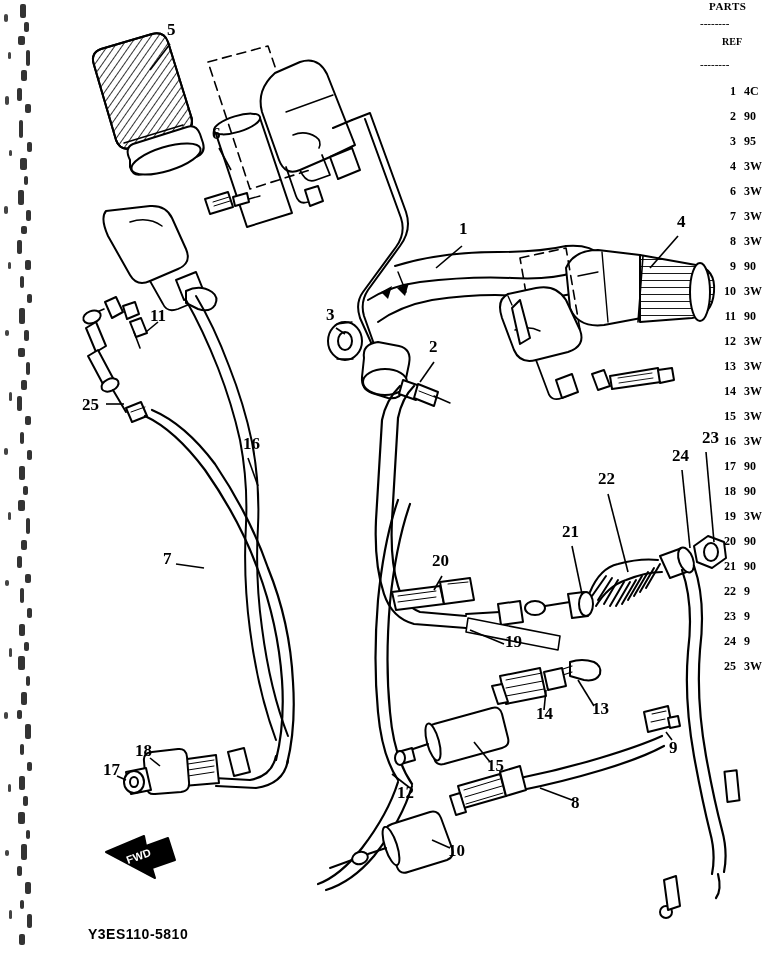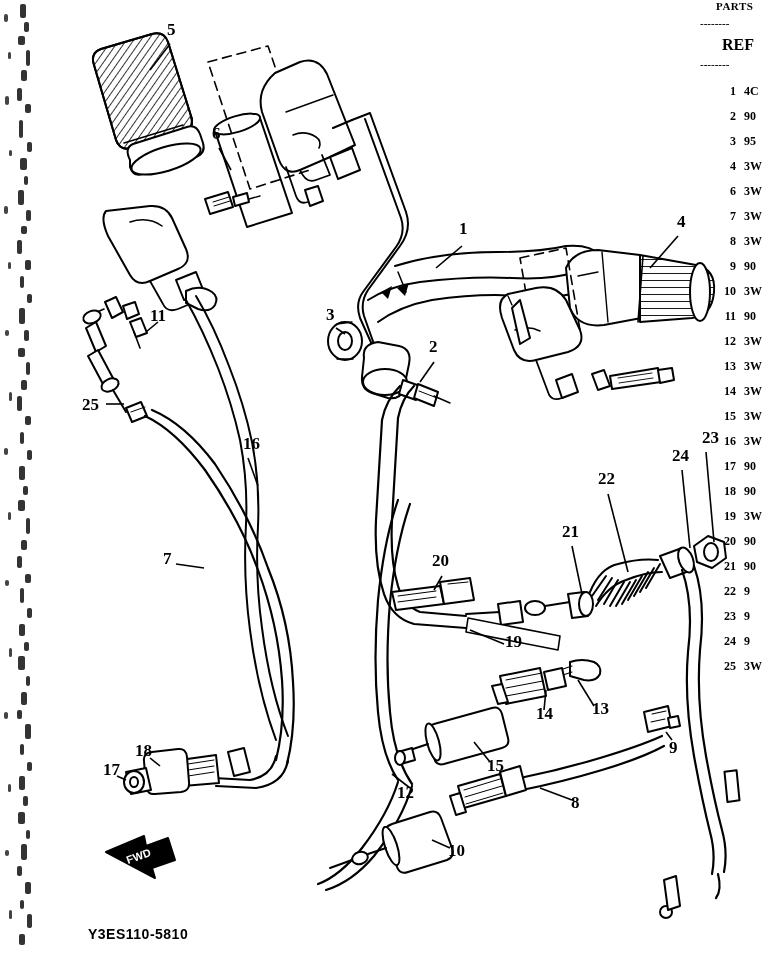--- a/index.html
+++ b/index.html
@@ -44,38 +44,38 @@
     top: 0px;
     width: 76px;
     height: 700px;
     font-family: "Liberation Serif", serif;
     font-size: 12px;
     font-weight: bold;
     overflow: hidden;
   }
   .parts-head {
     position: absolute;
-    left: 16px; top: 0px;
+    left: 9px; top: 0px;
     font-size: 11px;
     font-weight: bold;
     letter-spacing: 0.5px;
     white-space: nowrap;
   }
   .rule {
     position: absolute;
     left: 0;
     width: 76px;
     font-size: 11px;
     letter-spacing: 0px;
     white-space: nowrap;
     overflow: hidden;
   }
   .col-ref {
     position: absolute;
-    font-size: 16px;
+    font-size: 10px;
     font-weight: bold;
     white-space: nowrap;
   }
   .row-ref {
     position: absolute;
     left: 22px;
     font-size: 12px;
     font-weight: bold;
     text-align: right;
     width: 14px;

